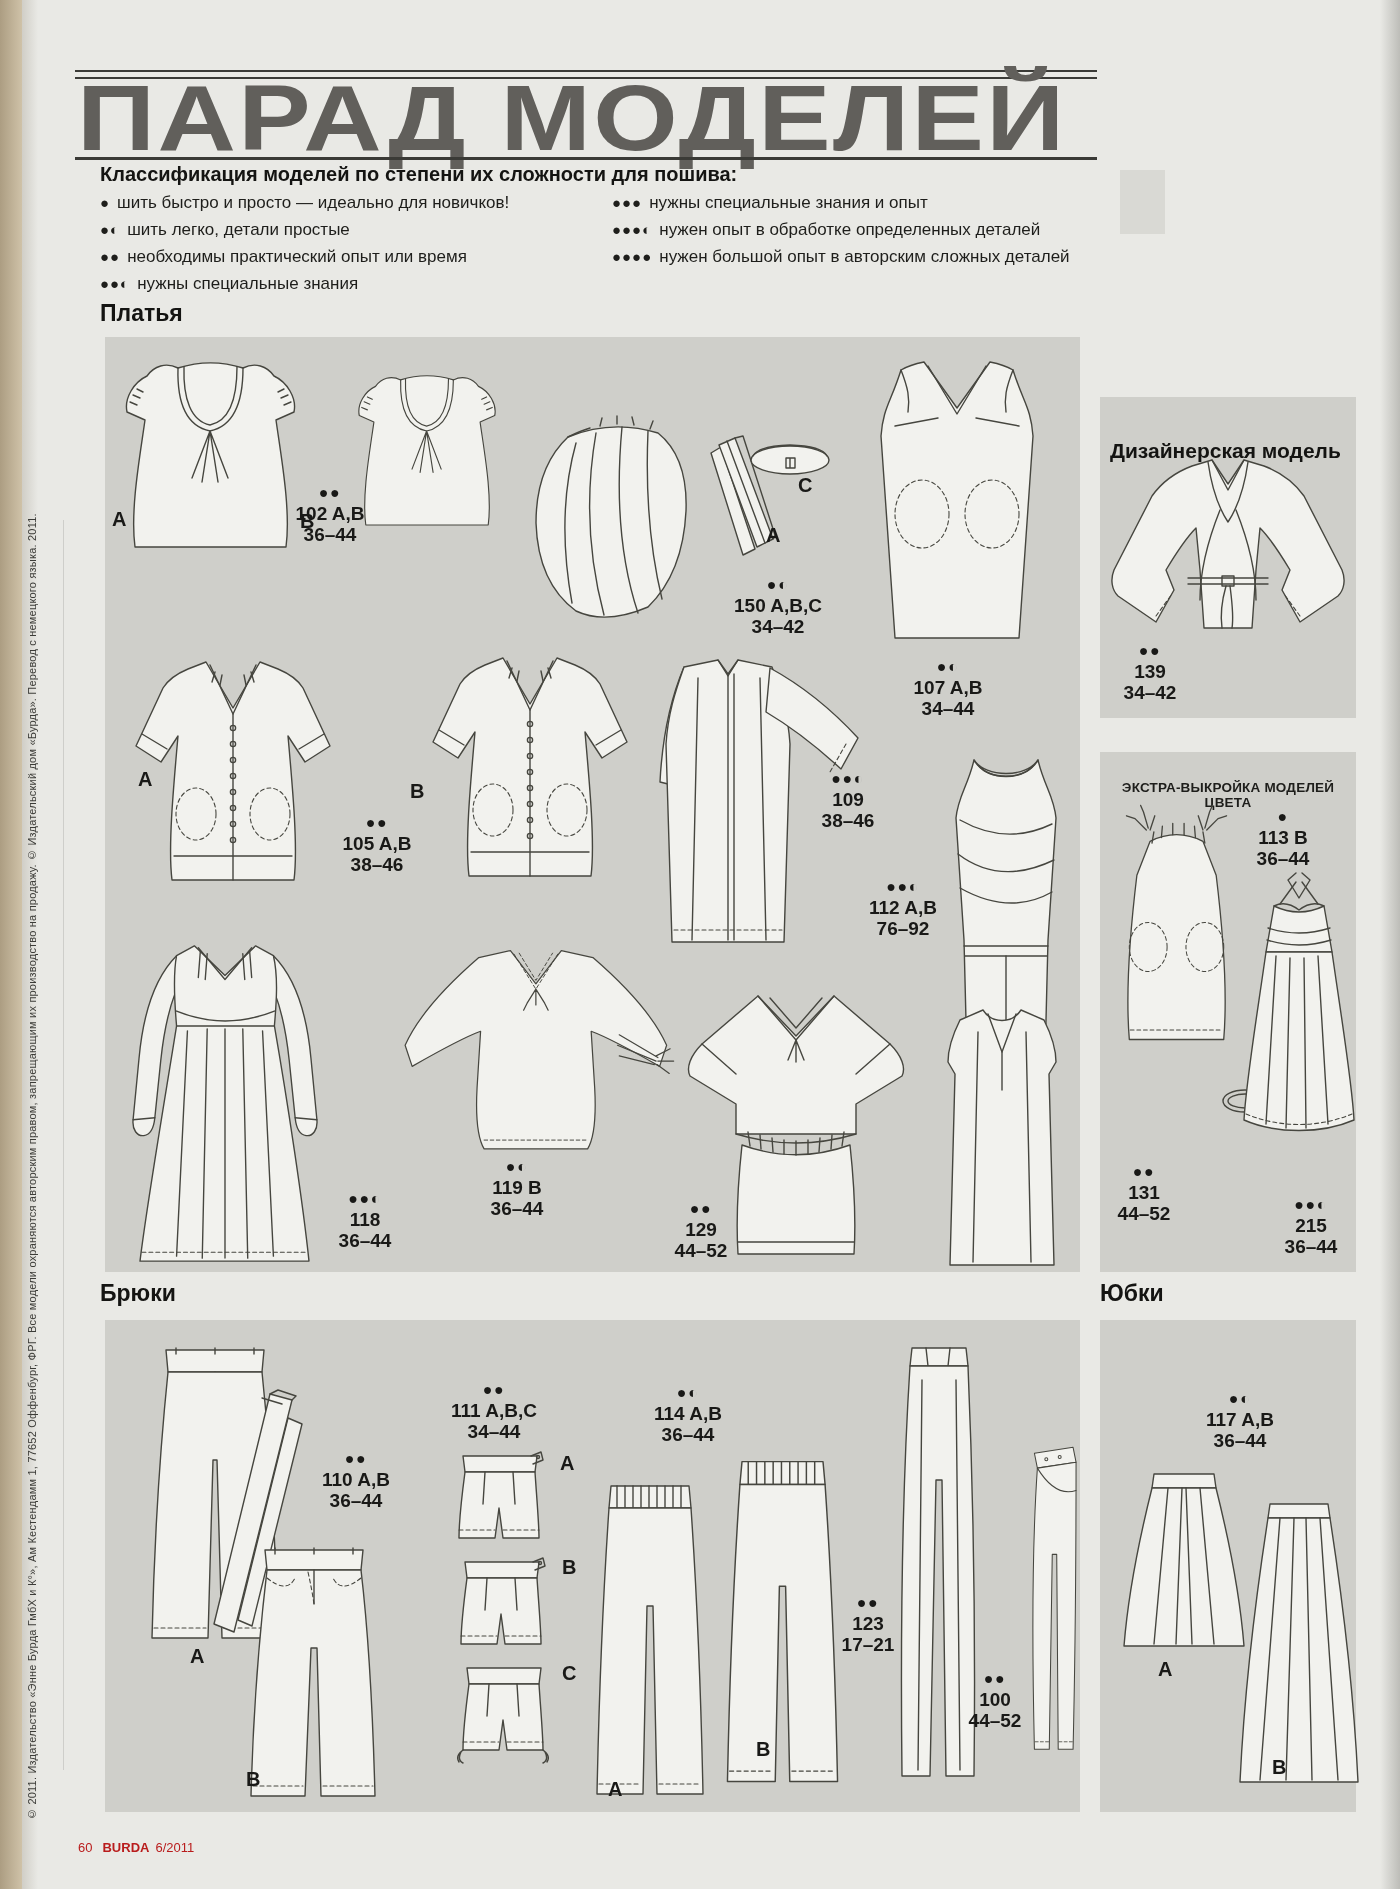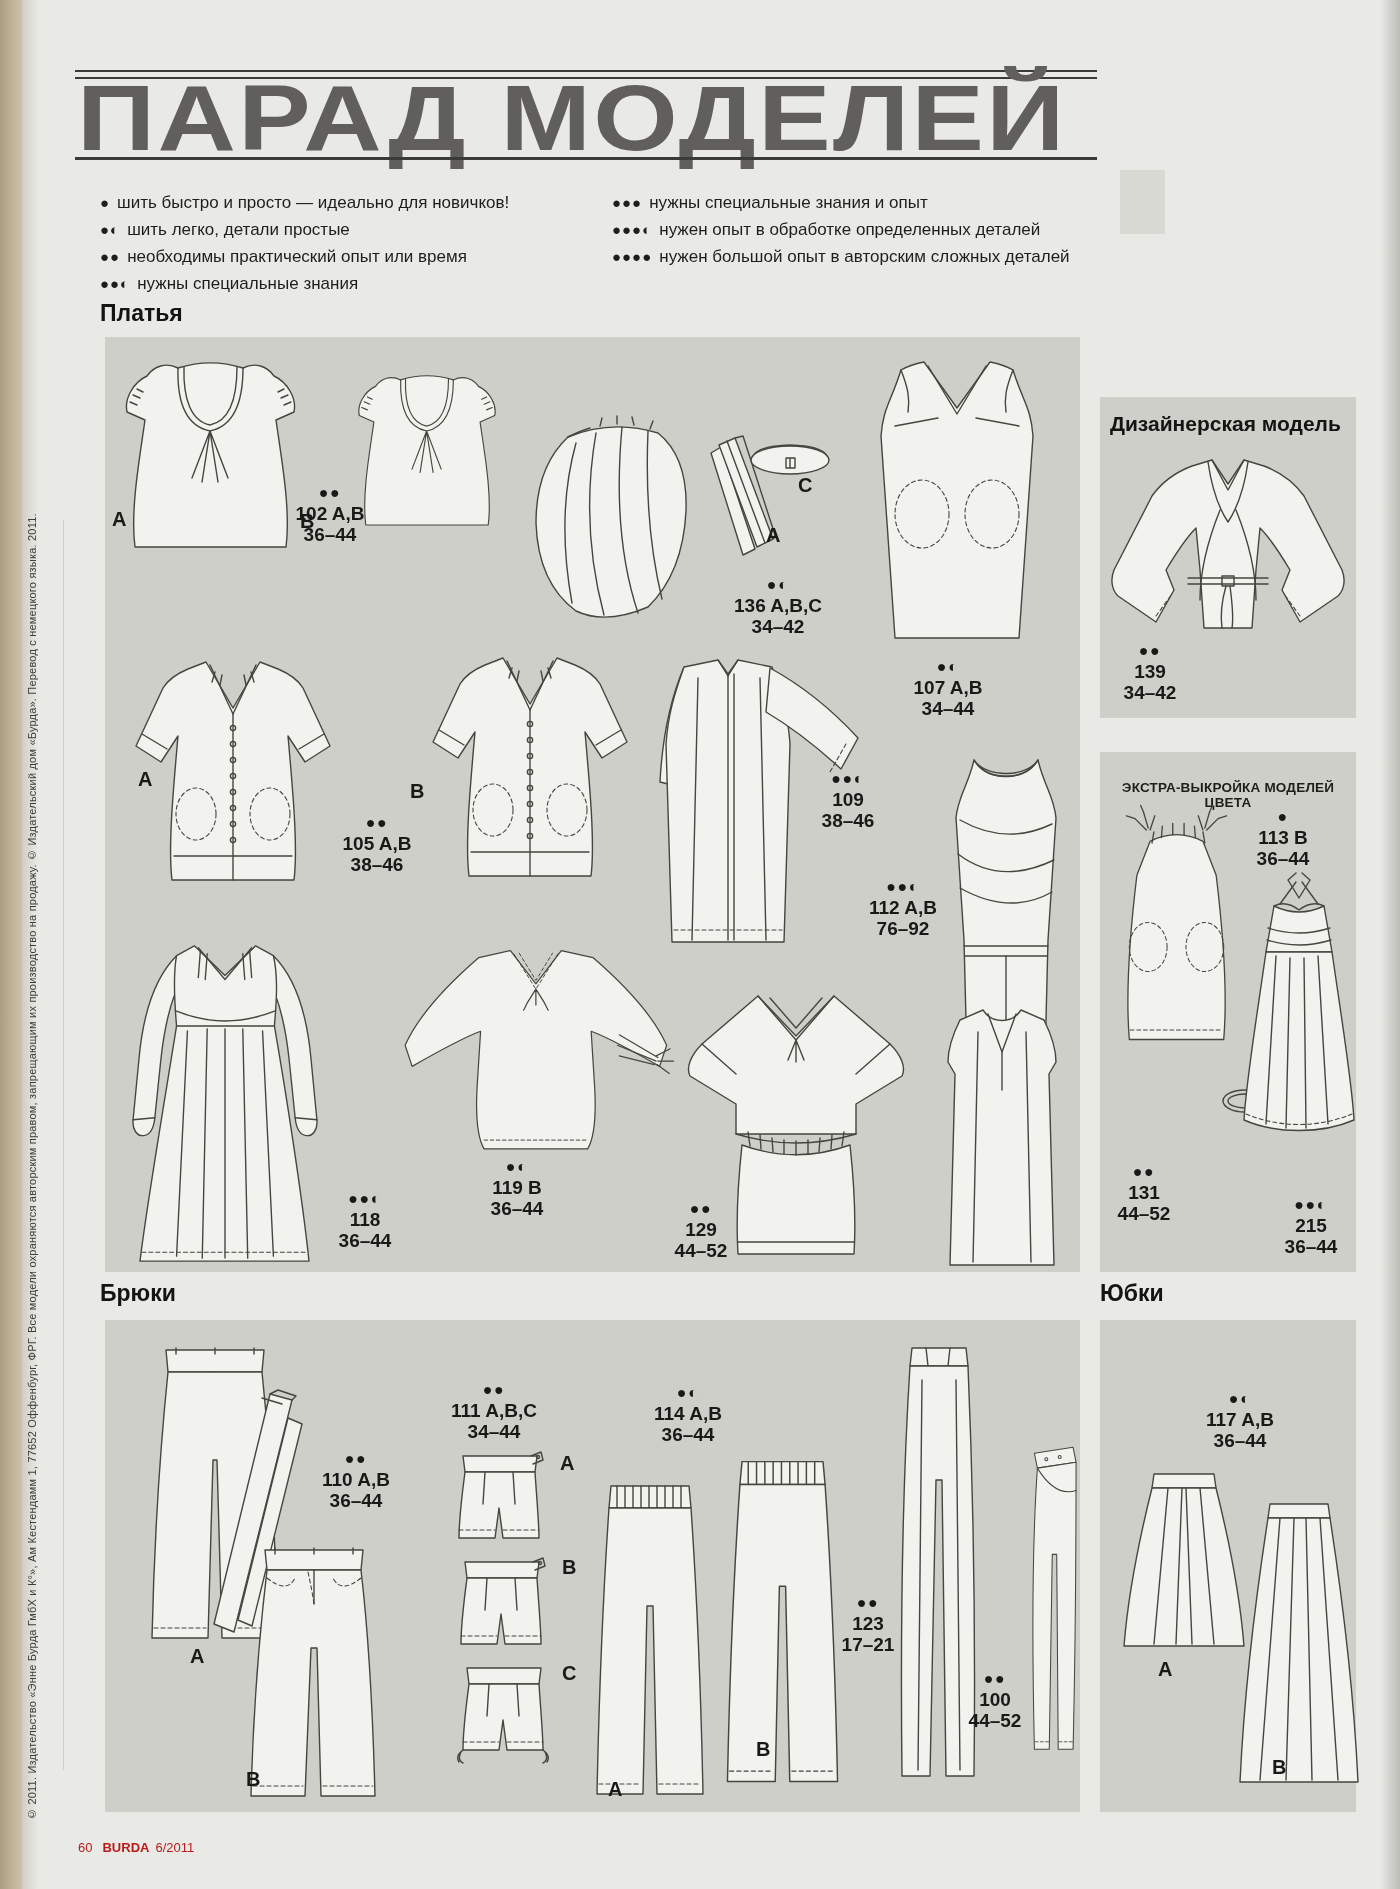--- a/index.html
+++ b/index.html
@@ -17,21 +17,21 @@
         writing-mode:vertical-rl;transform:rotate(180deg);
         font-size:11px;color:#3c3c38;letter-spacing:.2px;white-space:nowrap;overflow:hidden;}
   .rule{position:absolute;background:#3a3a36;}
   #title{position:absolute;left:77px;top:76px;font-size:92px;line-height:84px;font-weight:bold;
         color:#615f5b;letter-spacing:2px;transform:scaleX(1.18);transform-origin:0 0;white-space:nowrap;}
   .lhead{position:absolute;font-weight:bold;font-size:20px;color:#141412;white-space:nowrap;}
   .litem{position:absolute;font-size:17px;color:#1e1e1b;white-space:nowrap;}
   .litem .ld{font-weight:bold;letter-spacing:1px;margin-right:7px;font-size:15px;}
   .seclabel{position:absolute;font-weight:bold;font-size:23px;color:#141412;}
   .panel{position:absolute;background:#cfcfca;}
-  .paneltitle{position:absolute;font-weight:bold;font-size:21px;color:#141412;white-space:nowrap;}
+  .paneltitle{position:absolute;font-weight:bold;font-size:21px;color:#141412;white-space:nowrap;margin-top:27px;}
   .extrahead{position:absolute;font-weight:bold;font-size:13.5px;color:#1e1e1b;text-align:center;letter-spacing:.2px;}
   .cap{position:absolute;width:140px;text-align:center;font-weight:bold;color:#191917;line-height:21px;}
   .cap .dots{font-size:16px;letter-spacing:1.5px;}
   .cap .num,.cap .size{font-size:19px;}
   .vletter{position:absolute;font-weight:bold;font-size:20px;color:#191917;}
   .sk{position:absolute;}
   .sk svg{display:block;width:100%;height:100%;}
   .sk path,.sk ellipse,.sk circle{stroke:#46463f;stroke-width:1.4;fill:none;stroke-linecap:round;stroke-linejoin:round;}
   .sk .body{fill:#f2f2ee;}
   .sk .d{stroke-dasharray:4 3;stroke-width:1.1;}
@@ -49,20 +49,21 @@
   <div class="scanline" style="left:63px;top:520px;height:1250px;"></div>
   <div class="artifact" style="left:1120px;top:170px;width:45px;height:64px;"></div>
 
   <div class="sidetext">© 2011. Издательство «Энне Бурда ГмбХ и К°», Ам Кестендамм 1, 77652 Оффенбург, ФРГ. Все модели охраняются авторским правом, запрещающим их производство на продажу. © Издательский дом «Бурда». Перевод с немецкого языка. 2011.</div>
 
   <div class="rule" style="left:75px;top:70px;width:1022px;height:2px;"></div>
   <div class="rule" style="left:75px;top:77px;width:1022px;height:2px;"></div>
   <div id="title">ПАРАД МОДЕЛЕЙ</div>
   <div class="rule" style="left:75px;top:157px;width:1022px;height:3px;"></div>
 
+  <div class="lhead" style="left:100px;top:163px;">Классификация моделей по степени их сложности для пошива:</div>
   <div class="litem" style="left:100px;top:193px;"><span class="ld">●</span><span>шить быстро и просто — идеально для новичков!</span></div>
   <div class="litem" style="left:100px;top:220px;"><span class="ld">●◐</span><span>шить легко, детали простые</span></div>
   <div class="litem" style="left:100px;top:247px;"><span class="ld">●●</span><span>необходимы практический опыт или время</span></div>
   <div class="litem" style="left:100px;top:274px;"><span class="ld">●●◐</span><span>нужны специальные знания</span></div>
   <div class="litem" style="left:612px;top:193px;"><span class="ld">●●●</span><span>нужны специальные знания и опыт</span></div>
   <div class="litem" style="left:612px;top:220px;"><span class="ld">●●●◐</span><span>нужен опыт в обработке определенных деталей</span></div>
   <div class="litem" style="left:612px;top:247px;"><span class="ld">●●●●</span><span>нужен большой опыт в авторским сложных деталей</span></div>
 
   <div class="seclabel" style="left:100px;top:300px;">Платья</div>
   <div class="seclabel" style="left:100px;top:1280px;">Брюки</div>
@@ -390,21 +391,21 @@
       </svg>
   </div>
 
   <div class="cap" style="left:260px;top:482px;">
       <div class="dots">●●</div>
       <div class="num">102 A,B</div>
       <div class="size">36–44</div>
     </div>
   <div class="cap" style="left:708px;top:574px;">
       <div class="dots">●◐</div>
-      <div class="num">136 A,B,C</div>
+      <div class="num">150 A,B,C</div>
       <div class="size">34–42</div>
     </div>
   <div class="cap" style="left:878px;top:656px;">
       <div class="dots">●◐</div>
       <div class="num">107 A,B</div>
       <div class="size">34–44</div>
     </div>
   <div class="cap" style="left:307px;top:812px;">
       <div class="dots">●●</div>
       <div class="num">105 A,B</div>

